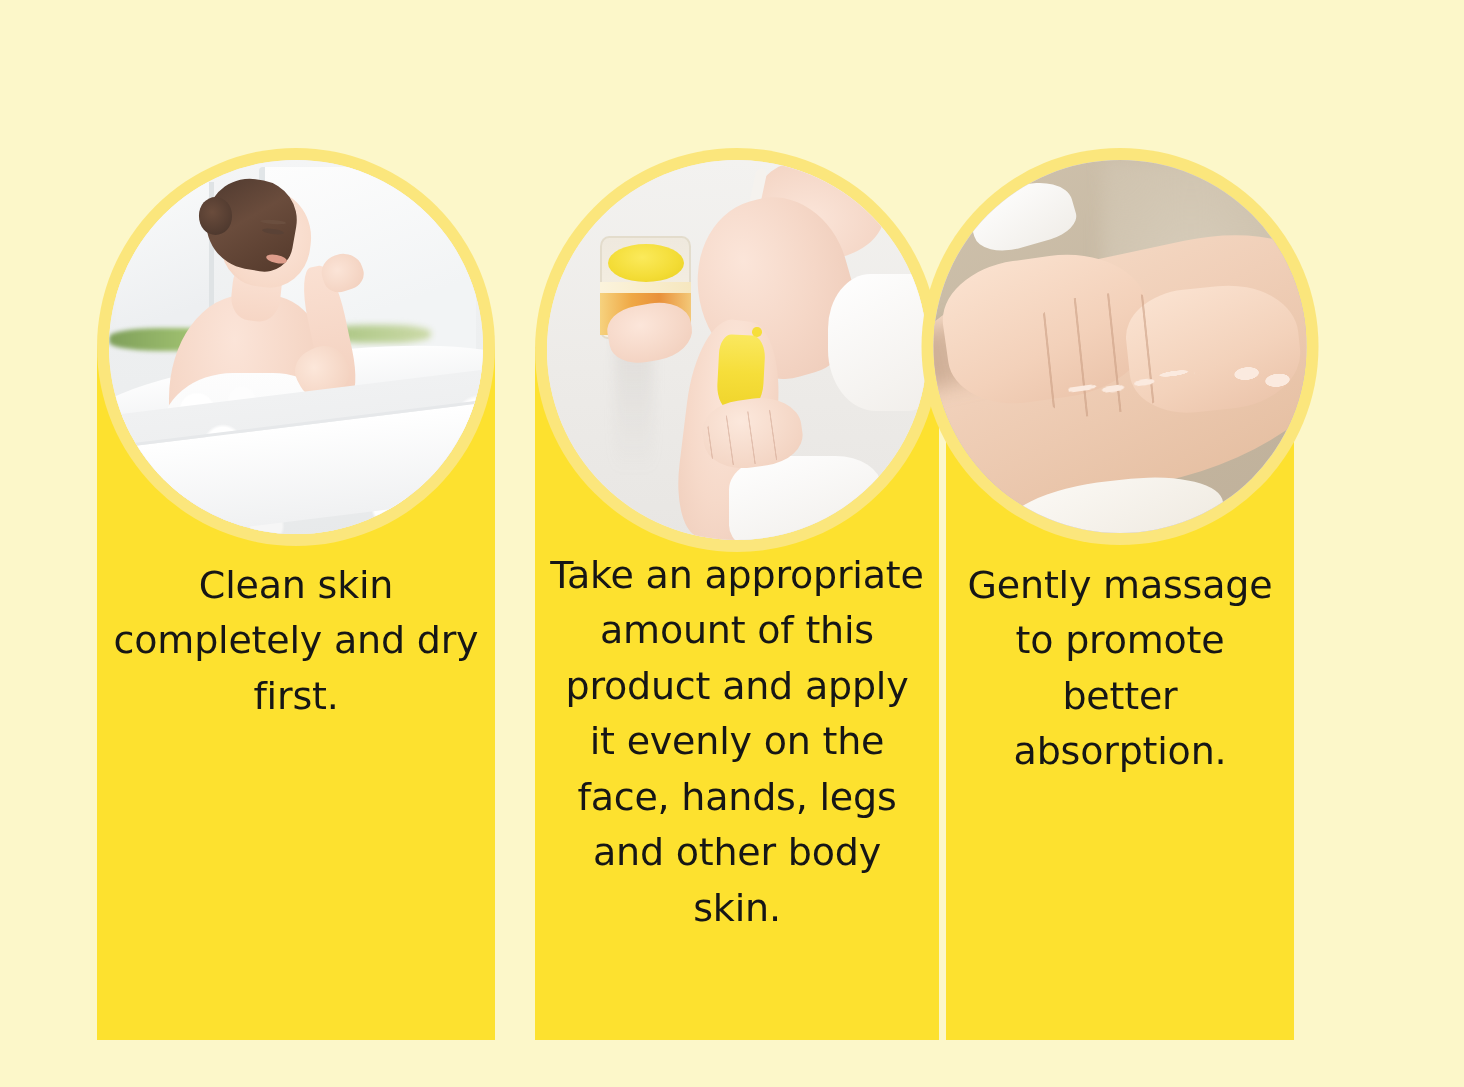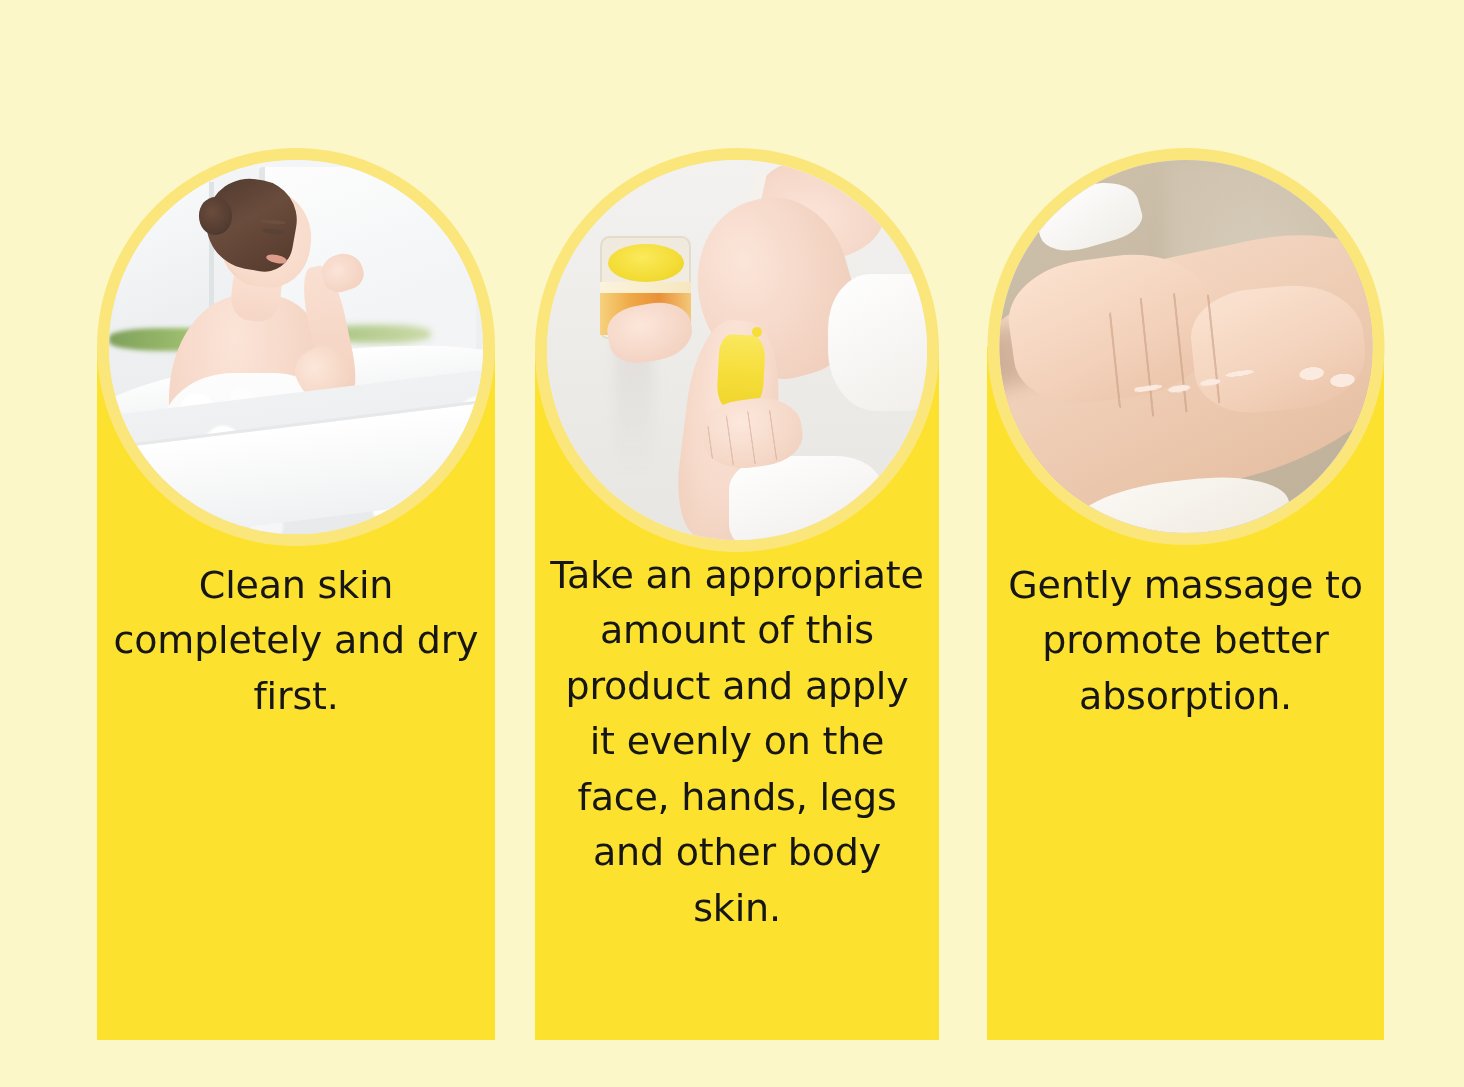--- a/index.html
+++ b/index.html
@@ -47,21 +47,21 @@
   }
 
   .card {
     position: absolute;
     top: 0;
     height: 892px;
   }
 
   .card-1 { left: 97px;  width: 398px; }
   .card-2 { left: 535px; width: 404px; }
-  .card-3 { left: 987px; width: 397px; padding-left: 16px; }
+  .card-3 { left: 946px; width: 348px; padding-left: 16px; }
 
   
   .card-body {
     position: absolute;
     left: 0;
     right: 0;
     top: 199px;            
     bottom: 0;
     background: #FDE12F;
   }

